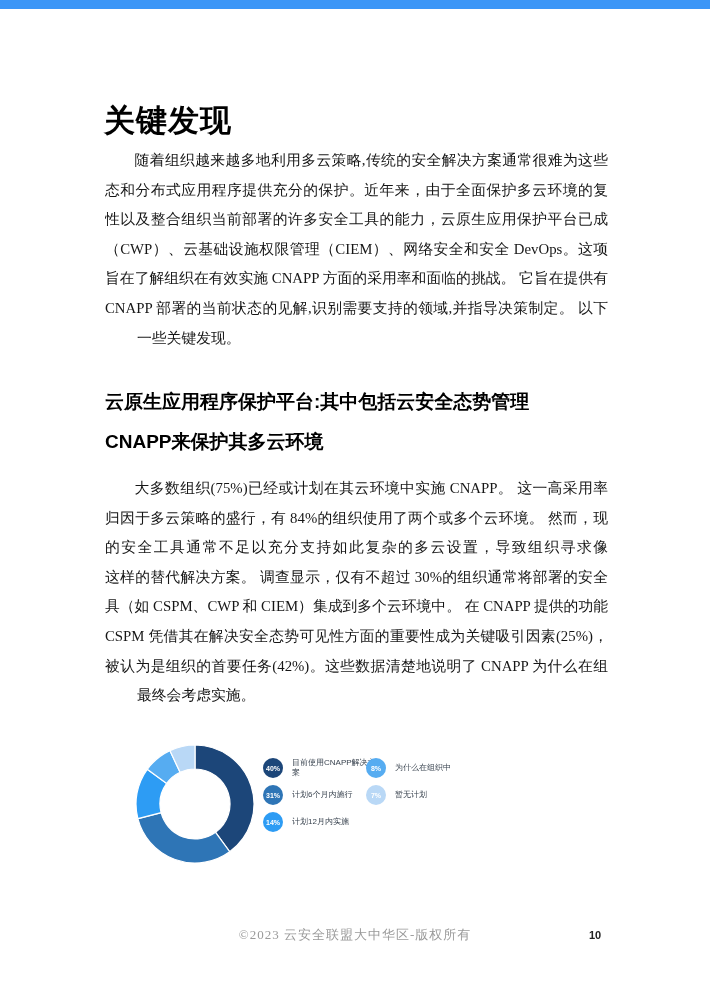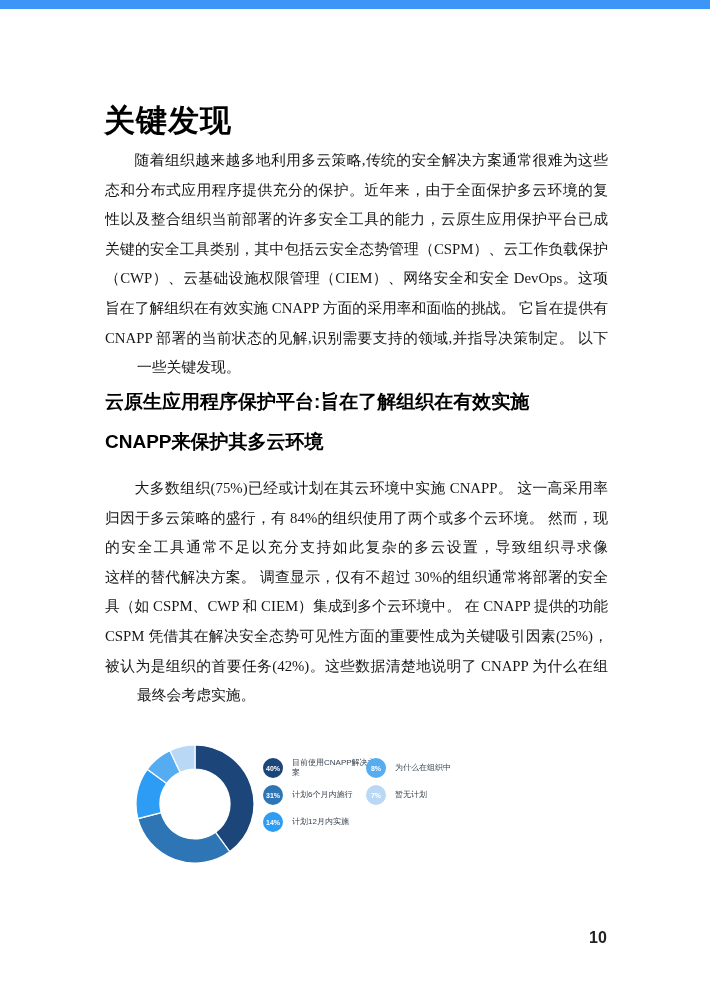--- a/index.html
+++ b/index.html
@@ -56,45 +56,44 @@
     font-family:"Liberation Sans","DejaVu Sans",sans-serif;
     font-size:8px;line-height:10px;color:#3a4450;
   }
   .footer-text{
     position:absolute;left:0;top:926px;width:710px;text-align:center;
     font-size:13px;color:#9a9a9a;letter-spacing:1px;
   }
   .page-number{
     position:absolute;left:589px;top:929px;
     font-family:"Liberation Sans","DejaVu Sans",sans-serif;
-    font-size:16px;font-weight:bold;color:#222;
+    font-size:11px;font-weight:bold;color:#222;
   }
 </style>
 </head>
 <body>
 
 <div class="page">
 
   <div class="topbar" style="background: rgb(59, 150, 247);"></div>
 
   <h1 class="doc-title">关键发现</h1>
 
   <div class="para" id="para-intro">
       <div class="line first">随着组织越来越多地利用多云策略,传统的安全解决方案通常很难为这些动</div>
       <div class="line">态和分布式应用程序提供充分的保护。近年来，由于全面保护多云环境的复杂</div>
       <div class="line">性以及整合组织当前部署的许多安全工具的能力，云原生应用保护平台已成为</div>
-      <div class="line">关键的安全工具类别，其中包括云安全态势管理（CSPM）、云工作负载保护</div>
       <div class="line">（CWP）、云基础设施权限管理（CIEM）、网络安全和安全 DevOps。这项调查</div>
       <div class="line">旨在了解组织在有效实施 CNAPP 方面的采用率和面临的挑战。 它旨在提供有关</div>
       <div class="line">CNAPP 部署的当前状态的见解,识别需要支持的领域,并指导决策制定。 以下是</div>
       <div class="line end">一些关键发现。</div>
     </div>
 
   <div class="section-heading">
-    <div>云原生应用程序保护平台:旨在了解组织在有效实施</div>
+    <div>云原生应用程序保护平台:其中包括云安全态势管理</div>
     <div>CNAPP来保护其多云环境</div>
   </div>
 
   <div class="para" id="para-section">
       <div class="line first">大多数组织(75%)已经或计划在其云环境中实施 CNAPP。 这一高采用率可以</div>
       <div class="line">归因于多云策略的盛行，有 84%的组织使用了两个或多个云环境。 然而，现有</div>
       <div class="line">的安全工具通常不足以充分支持如此复杂的多云设置，导致组织寻求像 CNAPP</div>
       <div class="line">这样的替代解决方案。 调查显示，仅有不超过 30%的组织通常将部署的安全工</div>
       <div class="line">具（如 CSPM、CWP 和 CIEM）集成到多个云环境中。 在 CNAPP 提供的功能中，</div>
       <div class="line">CSPM 凭借其在解决安全态势可见性方面的重要性成为关键吸引因素(25%)， 这</div>
@@ -131,15 +130,16 @@
           <div class="legend-badge" style="background: rgb(86, 172, 241);">8%</div>
           <div class="legend-label">为什么在组织中</div>
         </div>
         <div class="legend-item">
           <div class="legend-badge" style="background: rgb(185, 216, 246);">7%</div>
           <div class="legend-label">暂无计划</div>
         </div>
       </div>
   </div>
 
+  <div class="footer-text">©2023 云安全联盟大中华区-版权所有</div>
   <div class="page-number">10</div>
 
 </div>
 
 </body></html>

